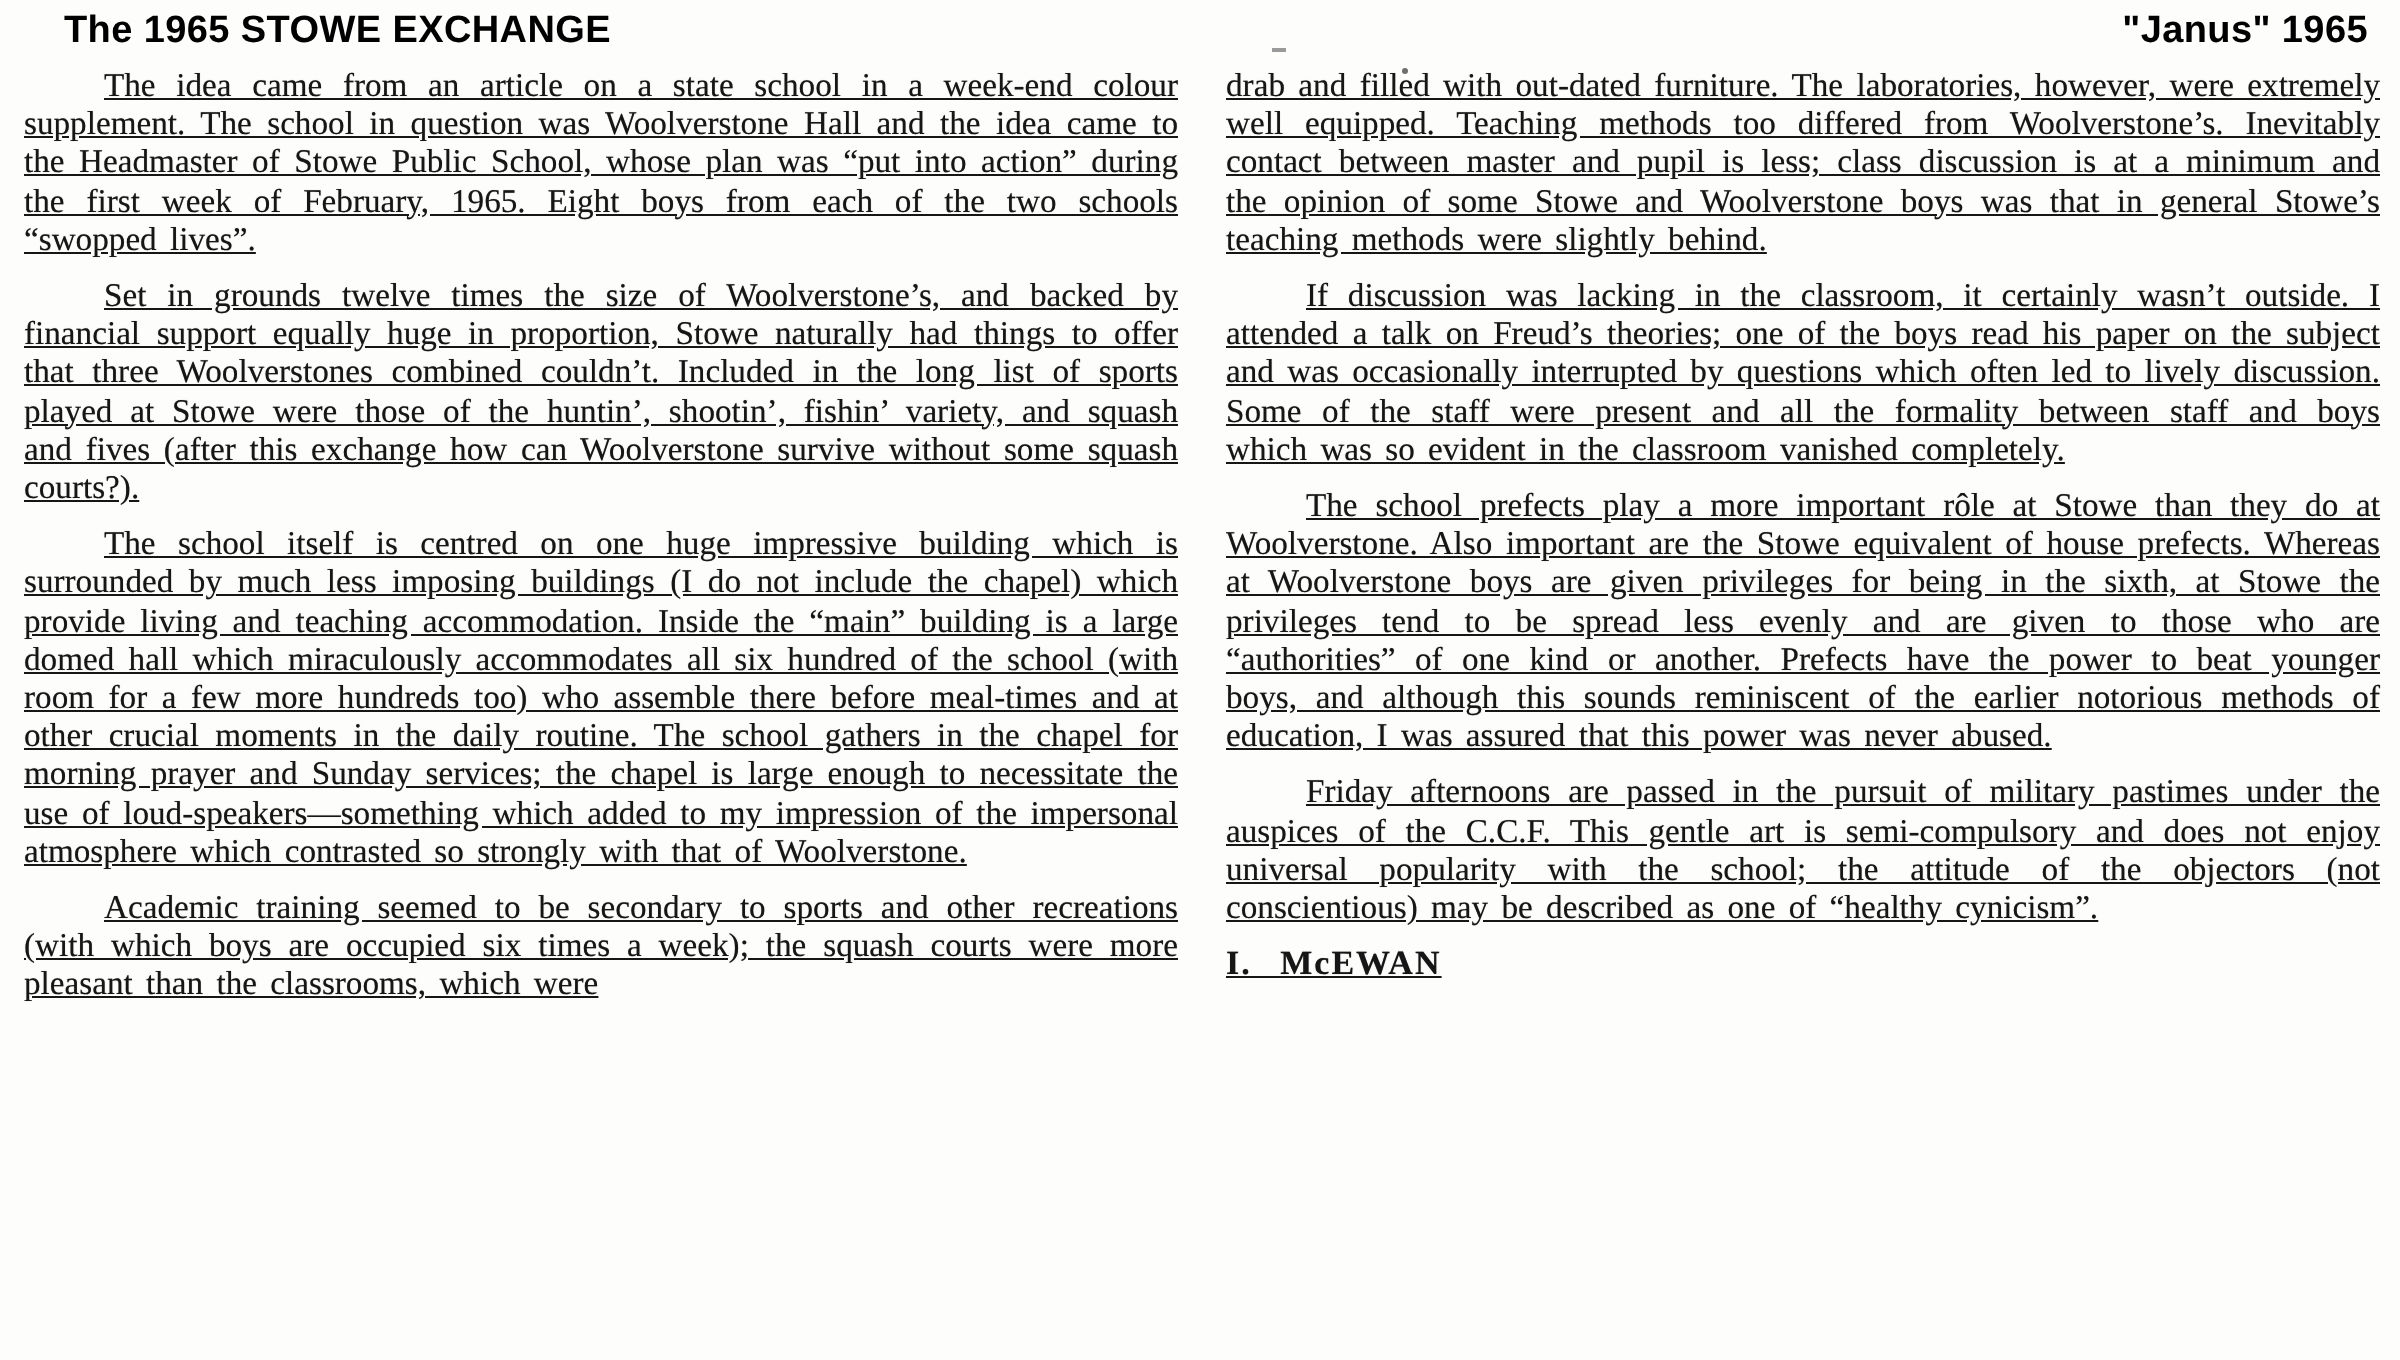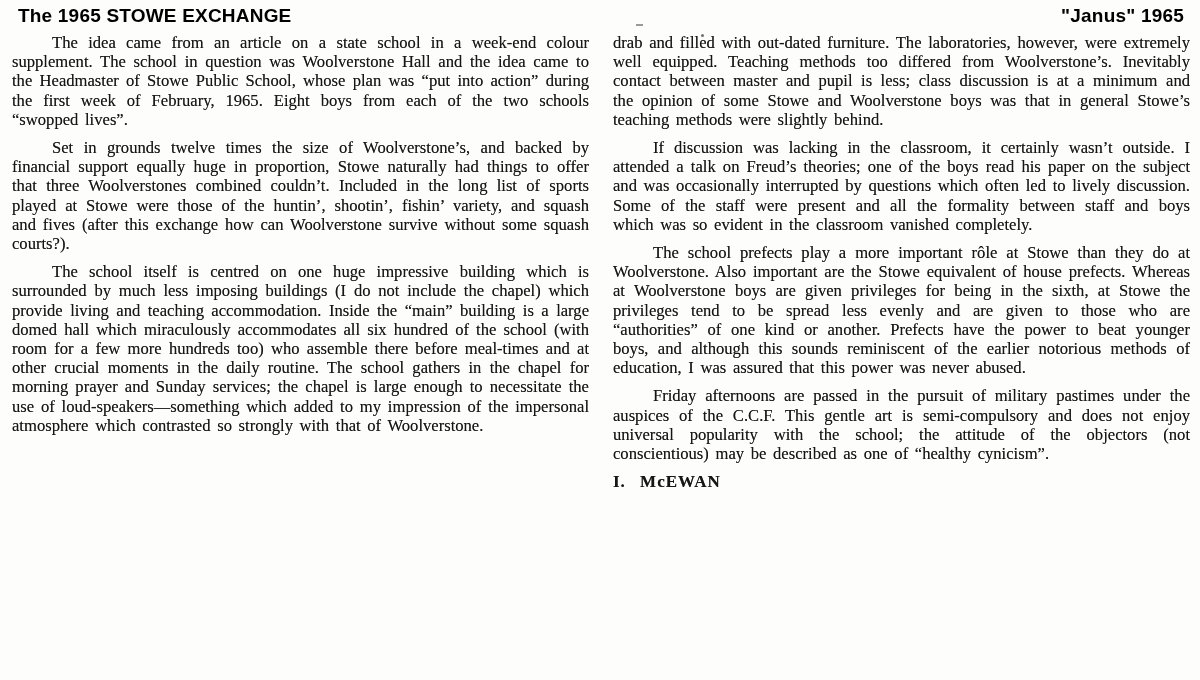--- a/index.html
+++ b/index.html
@@ -11,21 +11,21 @@
     height: 680px;
     background: #fdfdfc;
     color: #161616;
     font-family: "Liberation Serif", serif;
     overflow: hidden;
     position: relative;
   }
   .page-header {
     position: absolute;
     top: 5px;
-    left: 18px;
+    left: 32px;
     right: 16px;
     display: flex;
     justify-content: space-between;
     align-items: baseline;
     font-family: "Liberation Sans", sans-serif;
     font-weight: 700;
     font-size: 19px;
     letter-spacing: 0.2px;
     color: #000;
     white-space: nowrap;
@@ -38,20 +38,21 @@
     display: flex;
     gap: 24px;
   }
   .col {
     flex: 1 1 0;
     text-align: justify;
     font-size: 16.6px;
     line-height: 19.2px;
     word-spacing: 2.5px;
     text-shadow: 0 0 0.4px rgba(20,20,20,0.55);
+    text-decoration: underline;
   }
   .col p {
     margin: 0 0 9px 0;
     text-indent: 40px;
   }
   .col p.no-indent {
     text-indent: 0;
   }
   .byline {
     font-weight: 700;
@@ -82,20 +83,21 @@
 <div class="page-header">
   <span class="article-title">The 1965 STOWE EXCHANGE</span>
   <span class="edition-label">"Janus" 1965</span>
 </div>
 
 <div class="columns">
   <div class="col">
     <p>The idea came from an article on a state school in a week-end colour supplement. The school in question was Woolverstone Hall and the idea came to the Headmaster of Stowe Public School, whose plan was “put into action” during the first week of February, 1965. Eight boys from each of the two schools “swopped lives”.</p>
     <p>Set in grounds twelve times the size of Woolverstone’s, and backed by financial support equally huge in proportion, Stowe naturally had things to offer that three Woolverstones combined couldn’t. Included in the long list of sports played at Stowe were those of the huntin’, shootin’, fishin’ variety, and squash and fives (after this exchange how can Woolverstone survive without some squash courts?).</p>
     <p>The school itself is centred on one huge impressive building which is surrounded by much less imposing buildings (I do not include the chapel) which provide living and teaching accommodation. Inside the “main” building is a large domed hall which miraculously accommodates all six hundred of the school (with room for a few more hundreds too) who assemble there before meal-times and at other crucial moments in the daily routine. The school gathers in the chapel for morning prayer and Sunday services; the chapel is large enough to necessitate the use of loud-speakers—something which added to my impression of the impersonal atmosphere which contrasted so strongly with that of Woolverstone.</p>
+    <p>Academic training seemed to be secondary to sports and other recreations (with which boys are occupied six times a week); the squash courts were more pleasant than the classrooms, which were</p>
   </div>
   <div class="col">
     <p class="no-indent">drab and filled with out-dated furniture. The laboratories, however, were extremely well equipped. Teaching methods too differed from Woolverstone’s. Inevitably contact between master and pupil is less; class discussion is at a minimum and the opinion of some Stowe and Woolverstone boys was that in general Stowe’s teaching methods were slightly behind.</p>
     <p>If discussion was lacking in the classroom, it certainly wasn’t outside. I attended a talk on Freud’s theories; one of the boys read his paper on the subject and was occasionally interrupted by questions which often led to lively discussion. Some of the staff were present and all the formality between staff and boys which was so evident in the classroom vanished completely.</p>
     <p>The school prefects play a more important rôle at Stowe than they do at Woolverstone. Also important are the Stowe equivalent of house prefects. Whereas at Woolverstone boys are given privileges for being in the sixth, at Stowe the privileges tend to be spread less evenly and are given to those who are “authorities” of one kind or another. Prefects have the power to beat younger boys, and although this sounds reminiscent of the earlier notorious methods of education, I was assured that this power was never abused.</p>
     <p>Friday afternoons are passed in the pursuit of military pastimes under the auspices of the C.C.F. This gentle art is semi-compulsory and does not enjoy universal popularity with the school; the attitude of the objectors (not conscientious) may be described as one of “healthy cynicism”.</p>
     <div class="byline">I. McEWAN</div>
   </div>
 </div>
 

